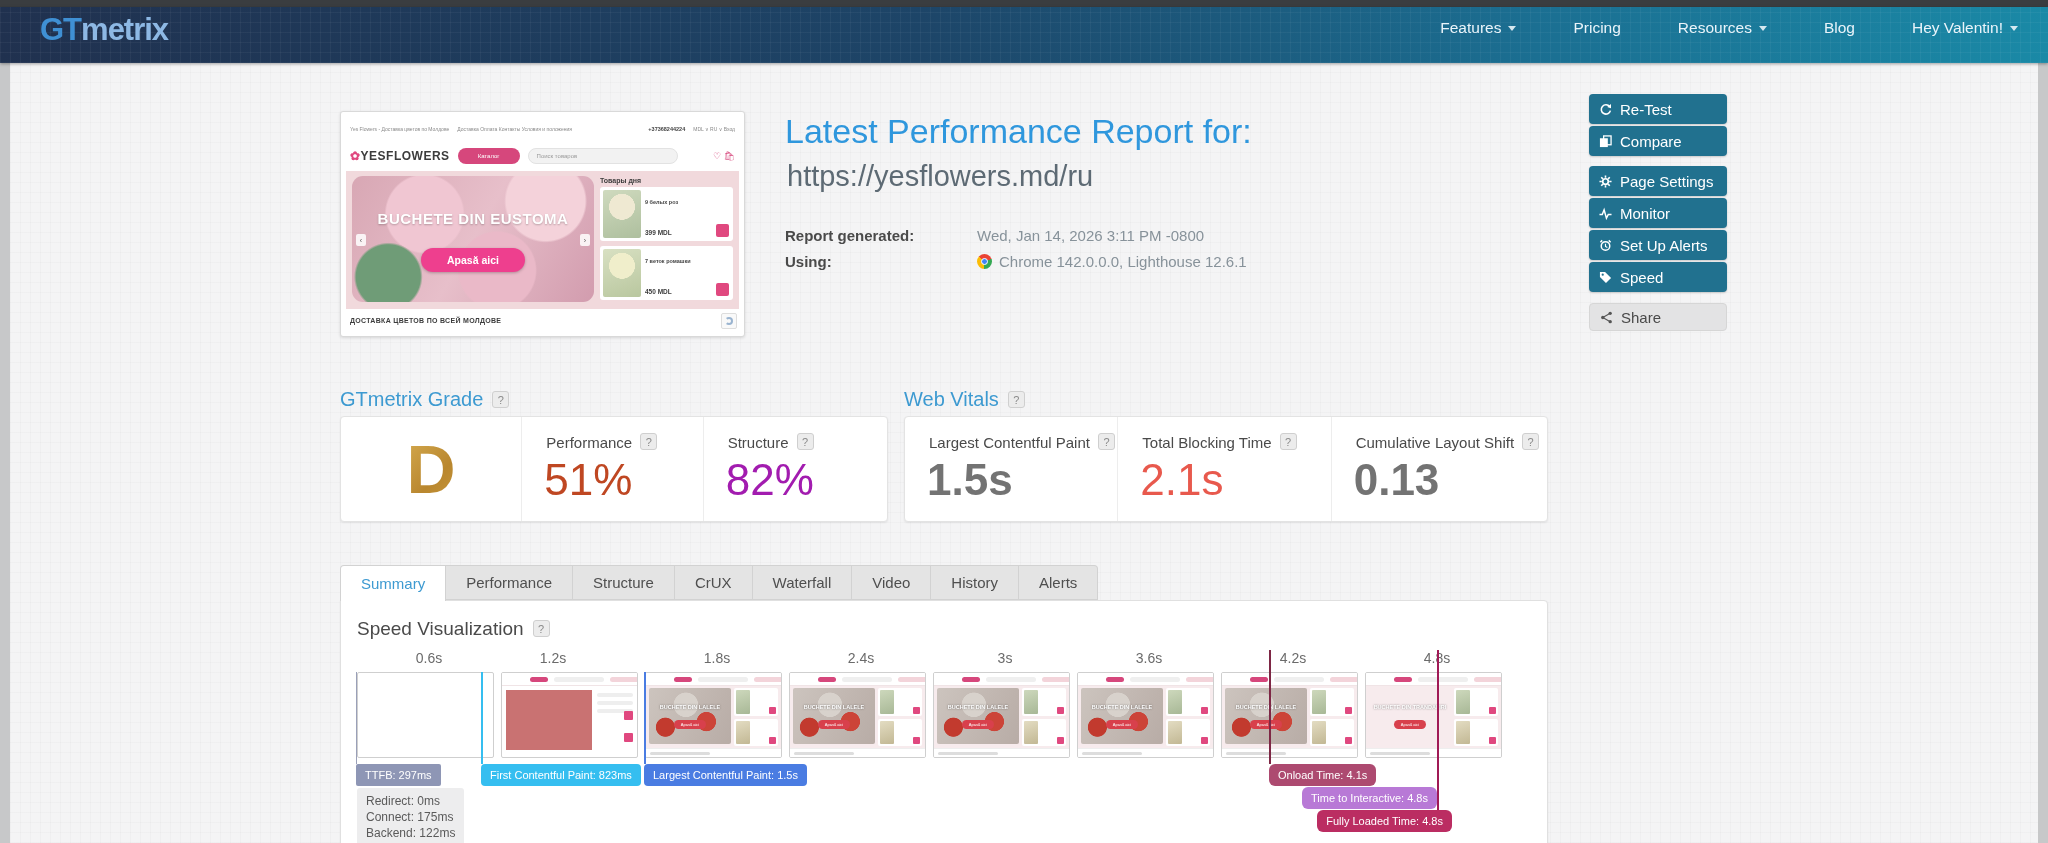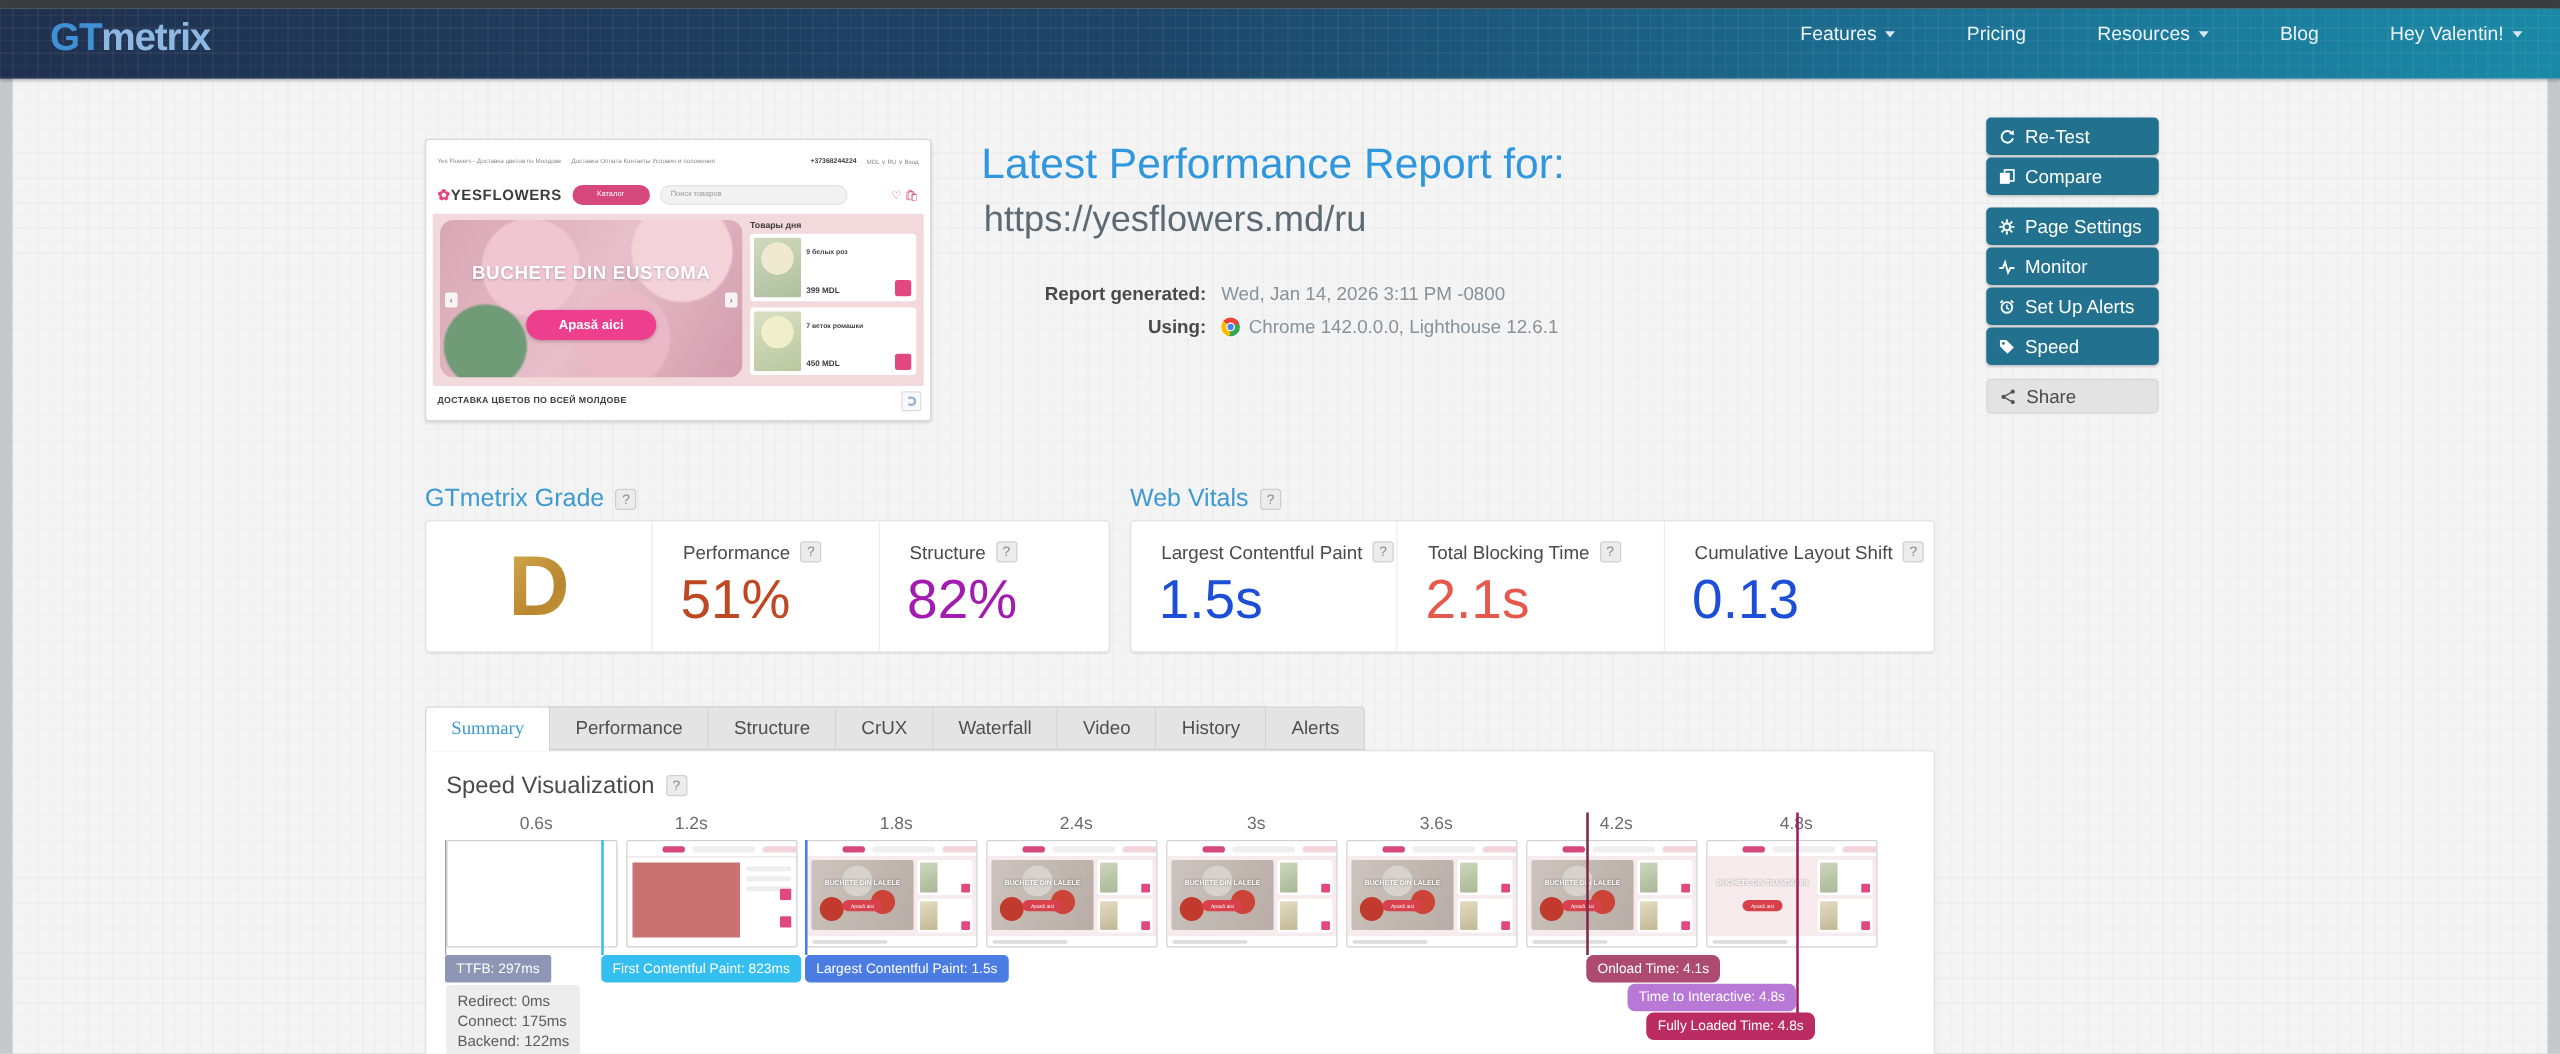--- a/index.html
+++ b/index.html
@@ -66,21 +66,21 @@
   .pv-foot { height:22px; background:#fff; display:flex; align-items:center; padding:0 4px; position:relative; }
   .pv-foot-t { font-size:7px; font-weight:bold; color:#3c3c3c; letter-spacing:0.3px; }
   .pv-recaptcha { position:absolute; right:2px; bottom:2px; width:16px; height:16px; background:#f9f9f9; border:1px solid #ddd; border-radius:2px; }
   .pv-recaptcha::after{ content:""; position:absolute; inset:3px; border:2px solid #9ab4d0; border-left-color:transparent; border-radius:50%; }
 
   
   .rpt-title { position:absolute; left:785px; top:112px; font-size:34px; color:#2f97dd; }
   .rpt-url { position:absolute; left:787px; top:160px; font-size:29px; color:#5d6a74; text-decoration:none; cursor:pointer; }
   .meta { position:absolute; left:785px; top:222px; }
   .meta-row { display:flex; align-items:center; height:26px; font-size:15px; }
-  .meta-label { width:180px; text-align:right; font-weight:bold; color:#4a4a4a; }
+  .meta-label { width:180px; font-weight:bold; color:#4a4a4a; }
   .meta-value { margin-left:12px; color:#87929a; display:flex; align-items:center; gap:7px; }
   .flag { width:21px; height:12px; display:inline-block; }
   .chrome-icon { width:15px; height:15px; border-radius:50%; display:inline-block; position:relative;
     background:conic-gradient(from -50deg, #ea4335 0 33%, #34a853 0 66%, #fbbc05 0 100%); }
   .chrome-icon::after { content:""; position:absolute; left:4px; top:4px; width:7px; height:7px; border-radius:50%; background:#4285f4; border:1.5px solid #fff; box-sizing:border-box; }
 
   
   .abtn { position:absolute; left:1589px; width:138px; height:30px; background:#21718f; border-radius:4px;
     color:#fff; font-size:15px; display:flex; align-items:center; padding-left:10px; gap:8px; cursor:pointer;
     box-shadow:0 1px 2px rgba(0,0,0,0.18); }
@@ -92,29 +92,29 @@
   .help { display:inline-block; width:17px; height:17px; line-height:16px; text-align:center; background:#ececec;
     border:1px solid #cfcfcf; border-radius:3px; color:#8a8a8a; font-size:11px; margin-left:9px; vertical-align:2px; cursor:pointer; }
   .card { position:absolute; background:#fff; border:1px solid #e3e3e3; border-radius:4px; box-shadow:0 1px 2px rgba(0,0,0,0.07); display:flex; }
   .gcol { border-right:1px solid #ededed; position:relative; }
   .gcol:last-child { border-right:none; }
   .grade-letter { width:100%; text-align:center; font-size:68px; font-weight:bold; line-height:104px;
     background:linear-gradient(135deg,#eac568 10%,#b9872f 55%,#d9a944 90%); -webkit-background-clip:text; background-clip:text; color:transparent; }
   .m-label { position:absolute; left:24px; top:16px; font-size:15px; color:#4a4a4a; }
   .m-label .help { margin-left:8px; }
   .m-value { position:absolute; left:22px; top:38px; font-size:44px; }
-  .c-perf { color:#bf4722; } .c-ok { color:#1d4ed8; } .c-bad { color:#e8594d; } .c-green { color:#a21caf; }
+  .c-perf { color:#bf4722; } .c-ok { color:#737373;font-weight:bold; } .c-bad { color:#e8594d; } .c-green { color:#a21caf; }
 
   
   .tabs { position:absolute; left:340px; top:565px; height:36px; display:flex; z-index:3; }
   .tab { height:35px; padding:0 20px; background:#e4e4e4; border:1px solid #d2d2d2; border-left:none;
     font-size:15px; color:#4f4f4f; display:flex; align-items:center; cursor:pointer; }
   .tab:first-child { border-left:1px solid #d2d2d2; border-top-left-radius:4px; }
   .tab:last-child { border-top-right-radius:4px; }
-  .tab.active { background:#fff; color:#3d9ad1; height:36px; border-bottom:none;font-family:Liberation Serif, serif; }
+  .tab.active { background:#fff; color:#3d9ad1; height:36px; border-bottom:none; }
 
   
   .panel { position:absolute; left:340px; top:600px; width:1208px; height:260px; background:#fff;
     border:1px solid #e0e0e0; border-radius:0 4px 4px 4px; box-shadow:0 1px 2px rgba(0,0,0,0.07); }
   .sv-h { position:absolute; left:357px; top:618px; font-size:19px; color:#4a4a4a; }
   .tl { position:absolute; top:650px; width:144px; text-align:center; font-size:14px; color:#6b6b6b; }
 
   .frame { position:absolute; top:672px; width:137px; height:86px; background:#fff; border:1px solid #cfcfcf; border-radius:2px; overflow:hidden; }
   .fhead { height:13px; background:#fff; border-bottom:1px solid #f0e4e6; position:relative; }
   .fhead::before { content:""; position:absolute; left:28px; top:4px; width:18px; height:5px; background:#d6477c; border-radius:3px; }

